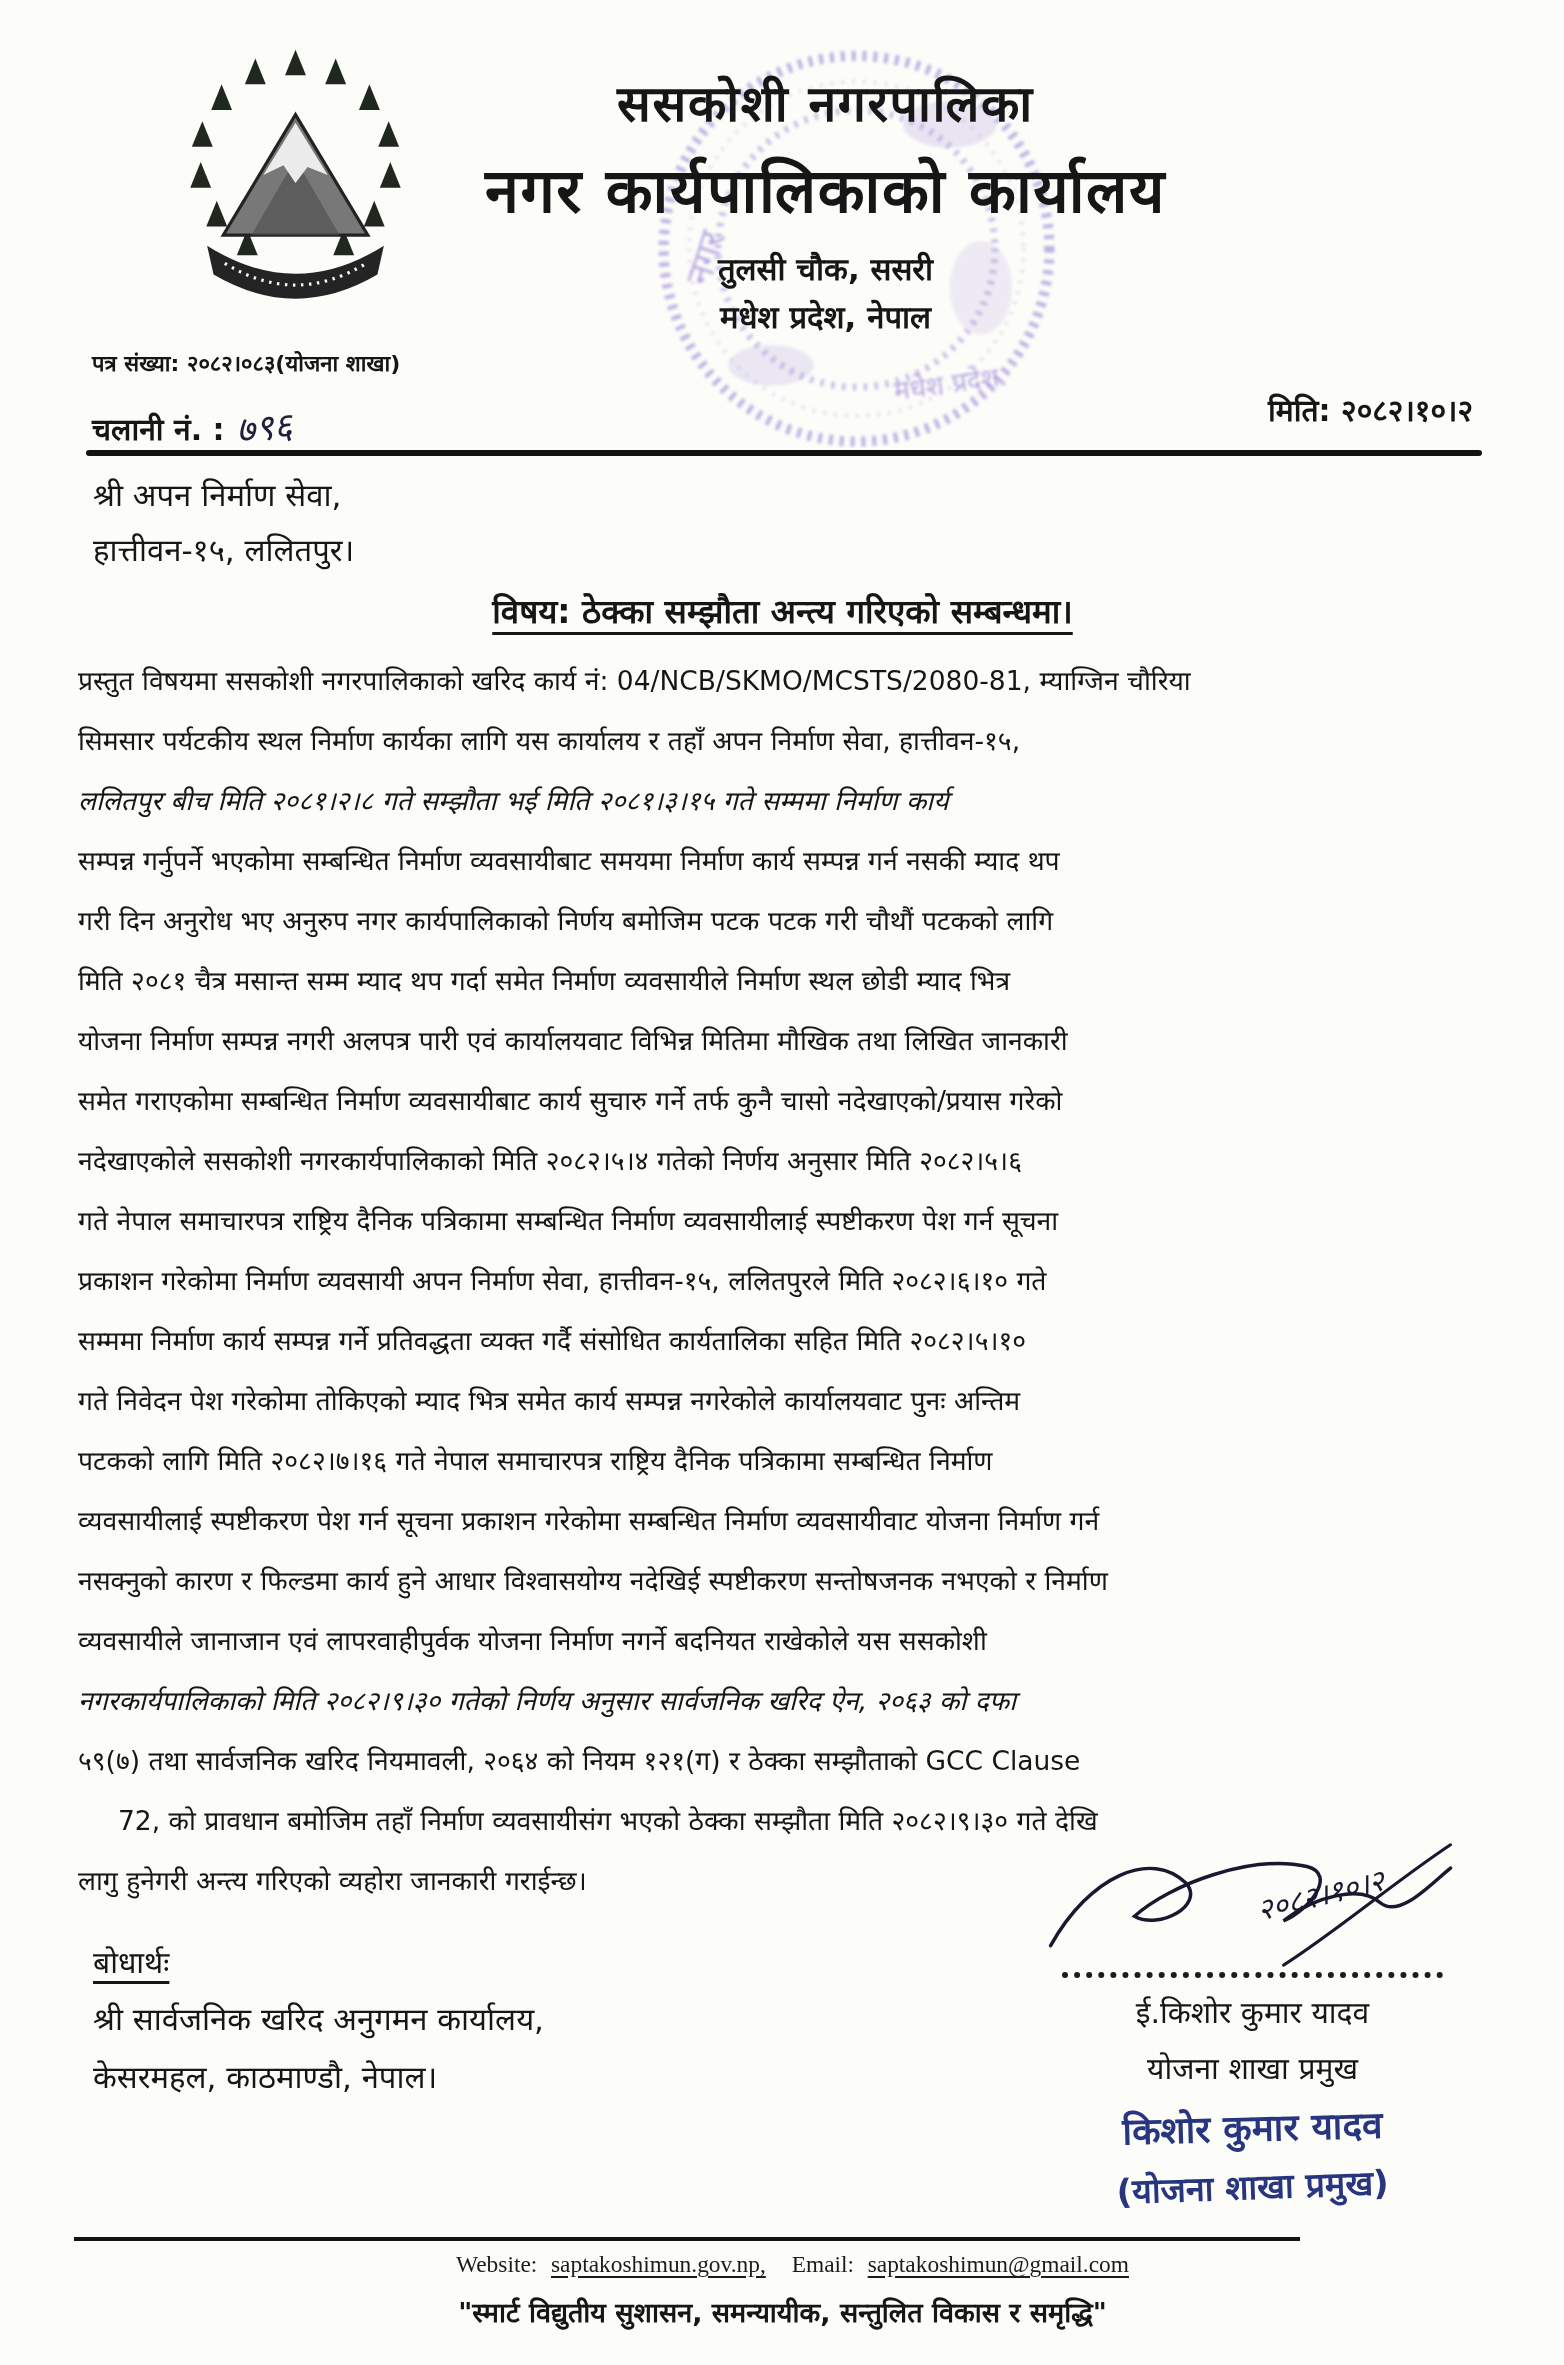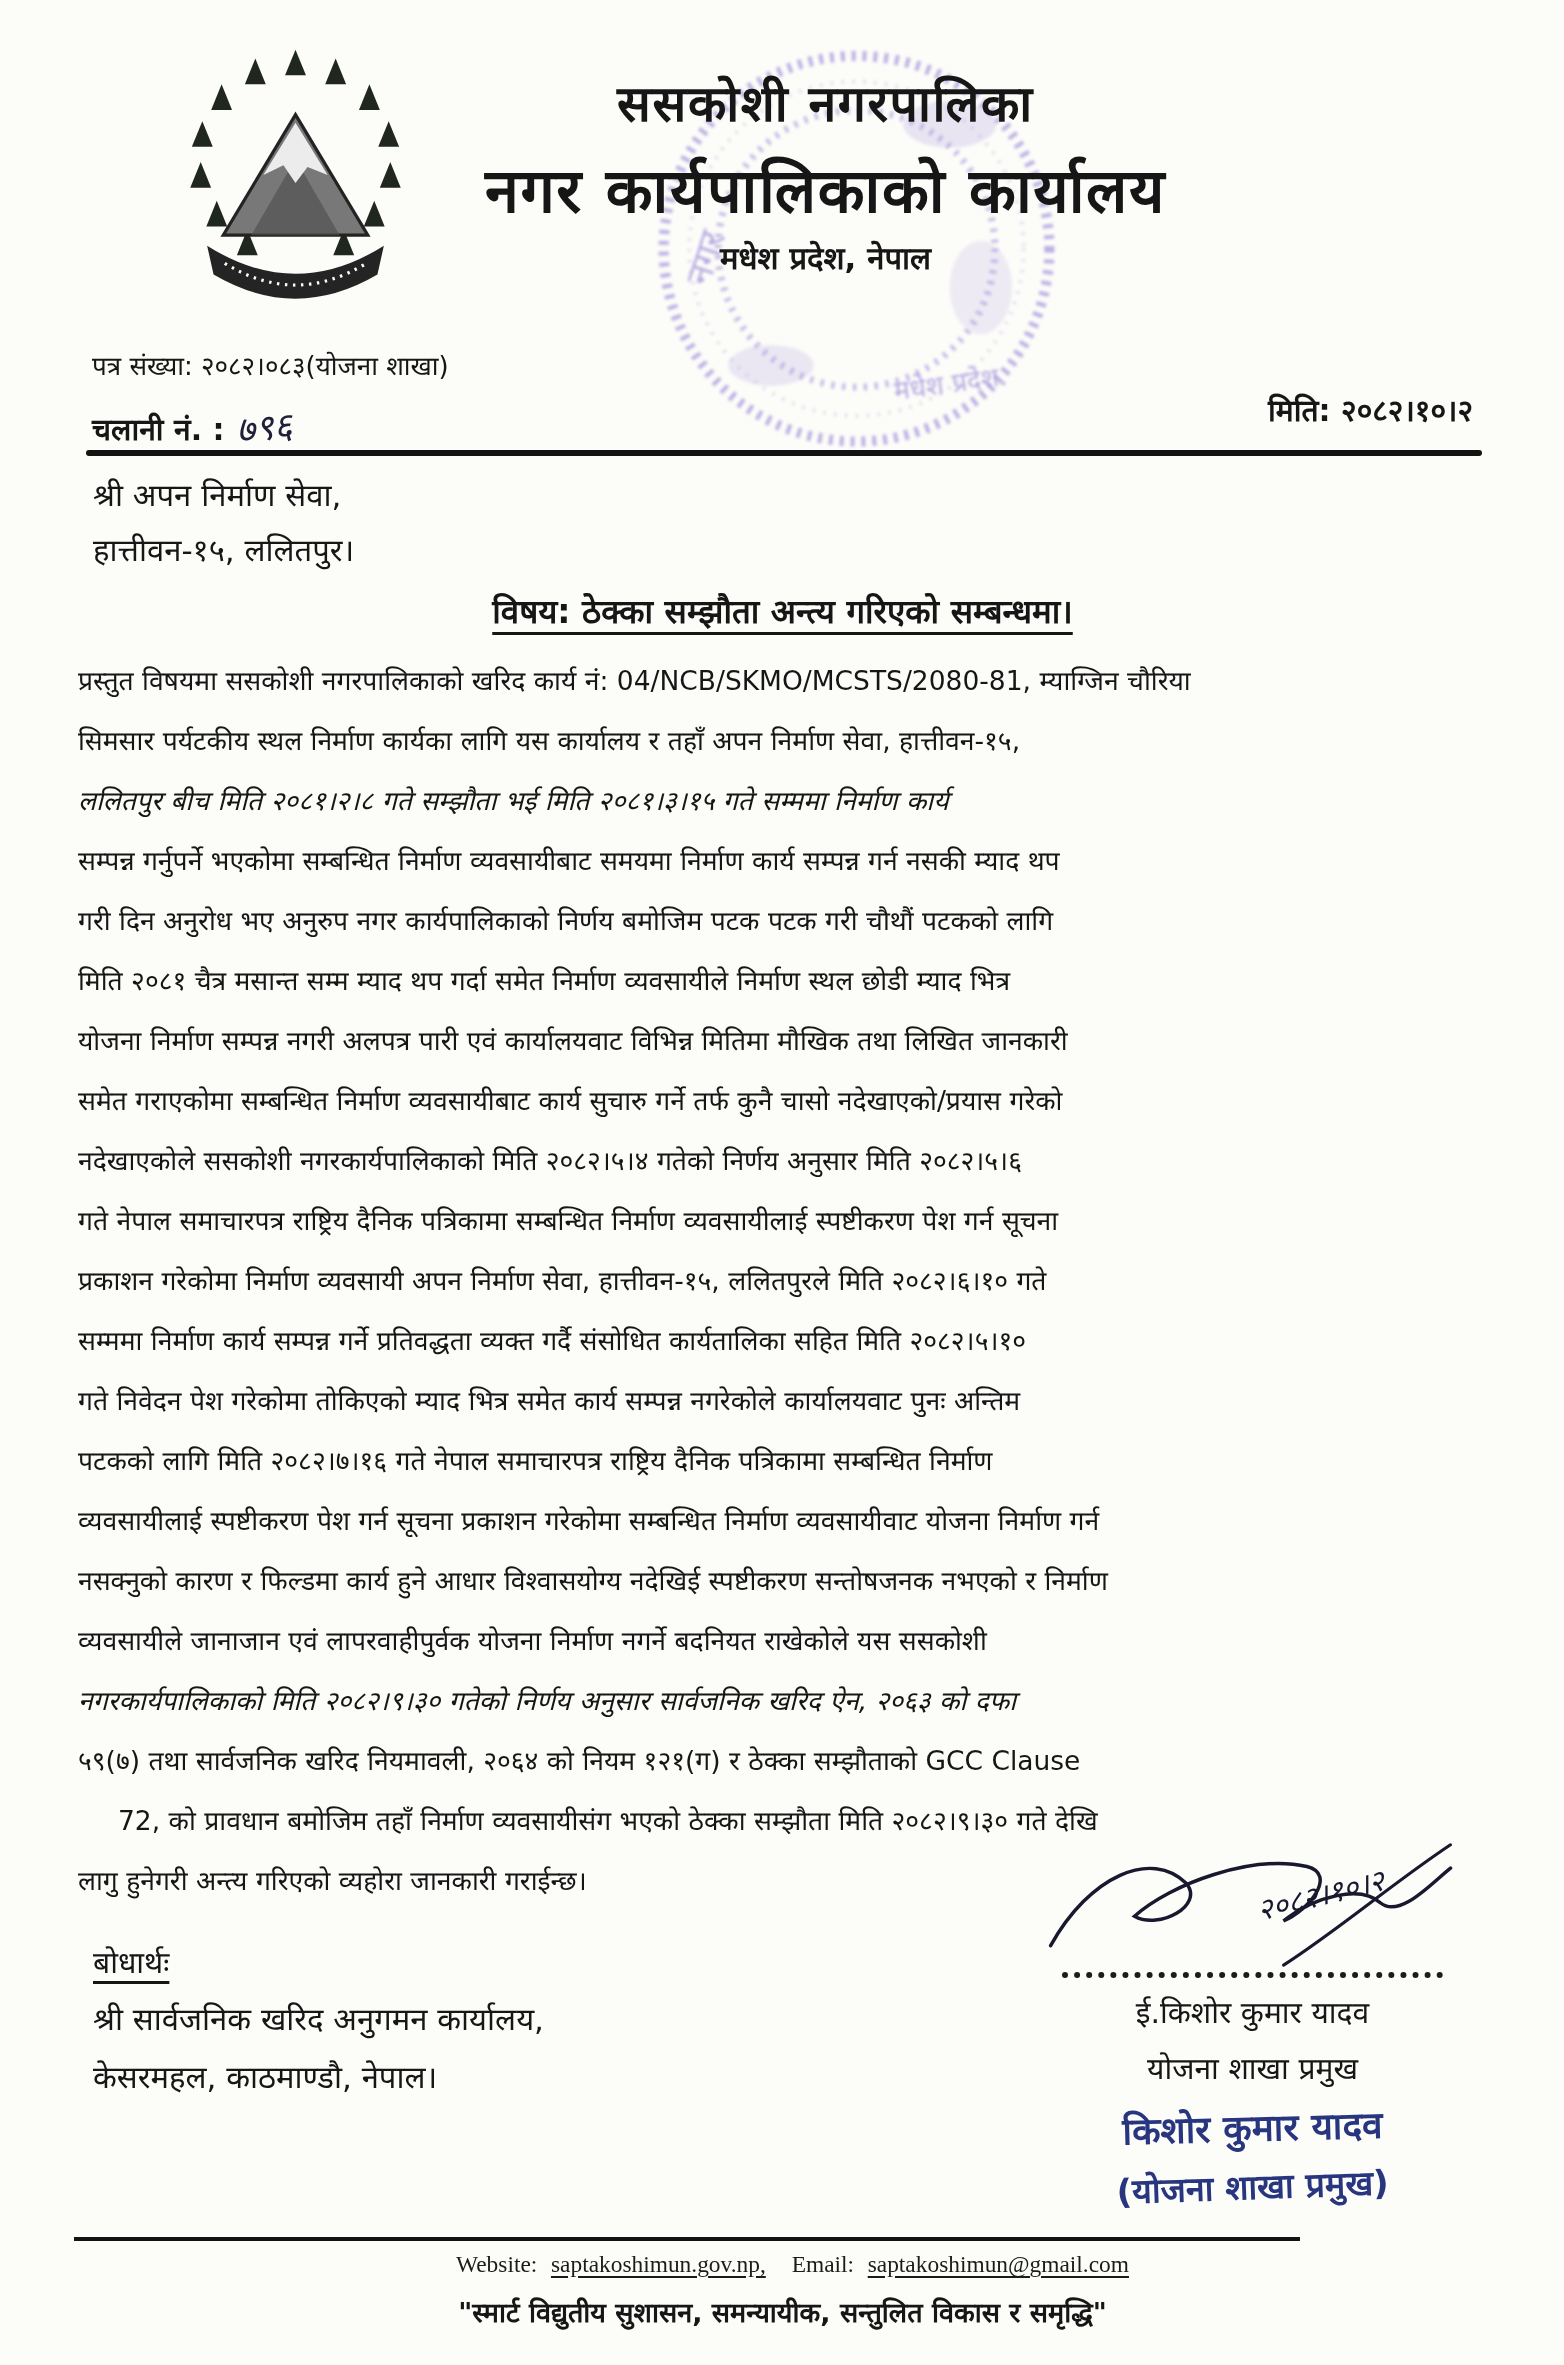--- a/index.html
+++ b/index.html
@@ -7,21 +7,21 @@
         font-family:"DejaVu Sans","Liberation Sans",sans-serif;color:#161616;}
   
   .logo{position:absolute;left:175px;top:43px;width:241px;height:280px;}
   .hdr{position:absolute;left:366px;top:68px;width:919px;text-align:center;}
   .hdr .muni{font-size:50px;font-weight:bold;letter-spacing:1.6px;}
   .hdr .office{font-size:61px;font-weight:bold;margin-top:11px;letter-spacing:1.6px;}
   .hdr .addr1{font-size:31px;font-weight:bold;margin-top:17px;}
   .hdr .addr2{font-size:31px;font-weight:bold;margin-top:6.2px;}
   .stamp{position:absolute;left:615px;top:31px;width:483px;height:451px;opacity:.55;pointer-events:none;}
   
-  .ref{position:absolute;left:92px;top:347px;font-size:26px;font-weight:normal;}
+  .ref{position:absolute;left:92px;top:347px;font-size:22px;font-weight:bold;}
   .chalani{position:absolute;left:92px;top:402px;font-size:30px;font-weight:bold;}
   .chalani .hand{display:inline-block;font-weight:normal;font-style:italic;font-size:36px;
                  transform:rotate(-5deg);margin-left:11px;color:#20203a;}
   .date{position:absolute;right:92px;top:389px;font-size:30px;font-weight:bold;}
   .rule1{position:absolute;left:86px;right:83px;top:450px;height:6.2px;background:#131313;border-radius:3.1px;}
   
   .to1{position:absolute;left:93px;top:473px;font-size:31px;}
   .to2{position:absolute;left:93px;top:528px;font-size:31px;}
   .subject{position:absolute;left:0;width:1565px;top:588px;text-align:center;font-size:33px;font-weight:bold;
            text-decoration:underline;text-underline-offset:9.3px;}
@@ -92,20 +92,21 @@
       <text x="360" y="475" font-size="34" transform="rotate(-8 360 475)" opacity="0.9">मधेश प्रदेश.</text>
       <ellipse cx="430" cy="120" rx="60" ry="30" opacity="0.25"></ellipse>
       <ellipse cx="200" cy="430" rx="55" ry="26" opacity="0.22"></ellipse>
       <ellipse cx="470" cy="330" rx="40" ry="60" opacity="0.18"></ellipse>
     </g>
   </svg>
 
   <div class="hdr">
     <div class="muni">ससकोशी नगरपालिका</div>
     <div class="office">नगर कार्यपालिकाको कार्यालय</div>
+    <div class="addr1">तुलसी चौक, ससरी</div>
     <div class="addr2">मधेश प्रदेश, नेपाल</div>
   </div>
 
   <div class="ref">पत्र संख्या: २०८२।०८३(योजना शाखा)</div>
   <div class="chalani">
     <span>चलानी नं. :</span><span class="hand">७९६</span>
   </div>
   <div class="date">मिति: २०८२।१०।२</div>
   <div class="rule1"></div>
 

